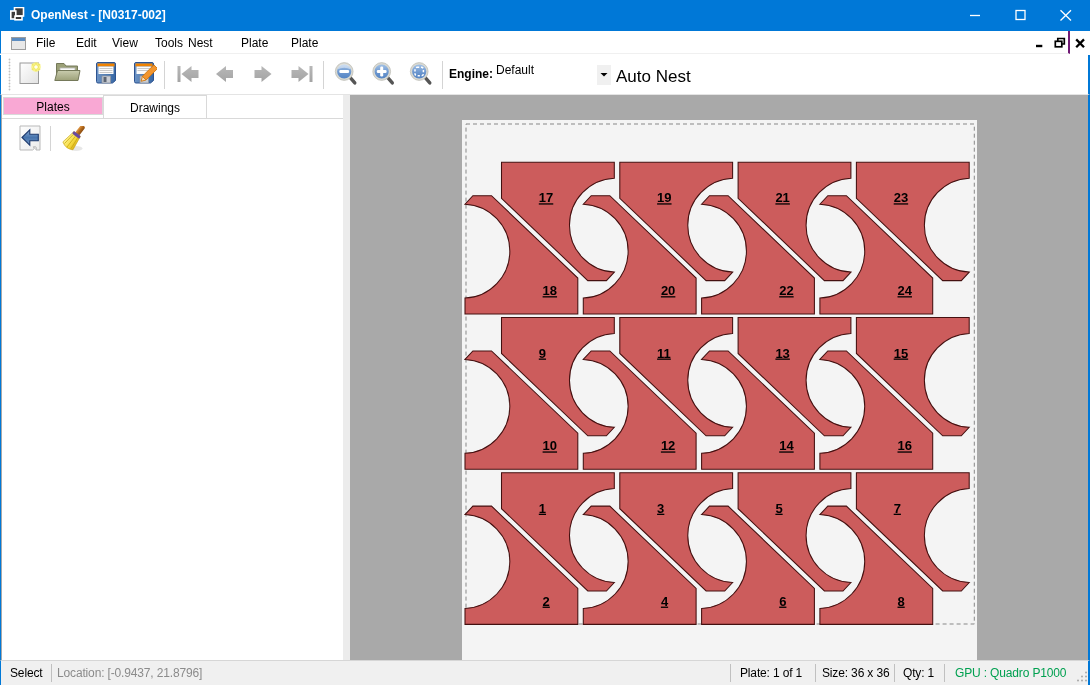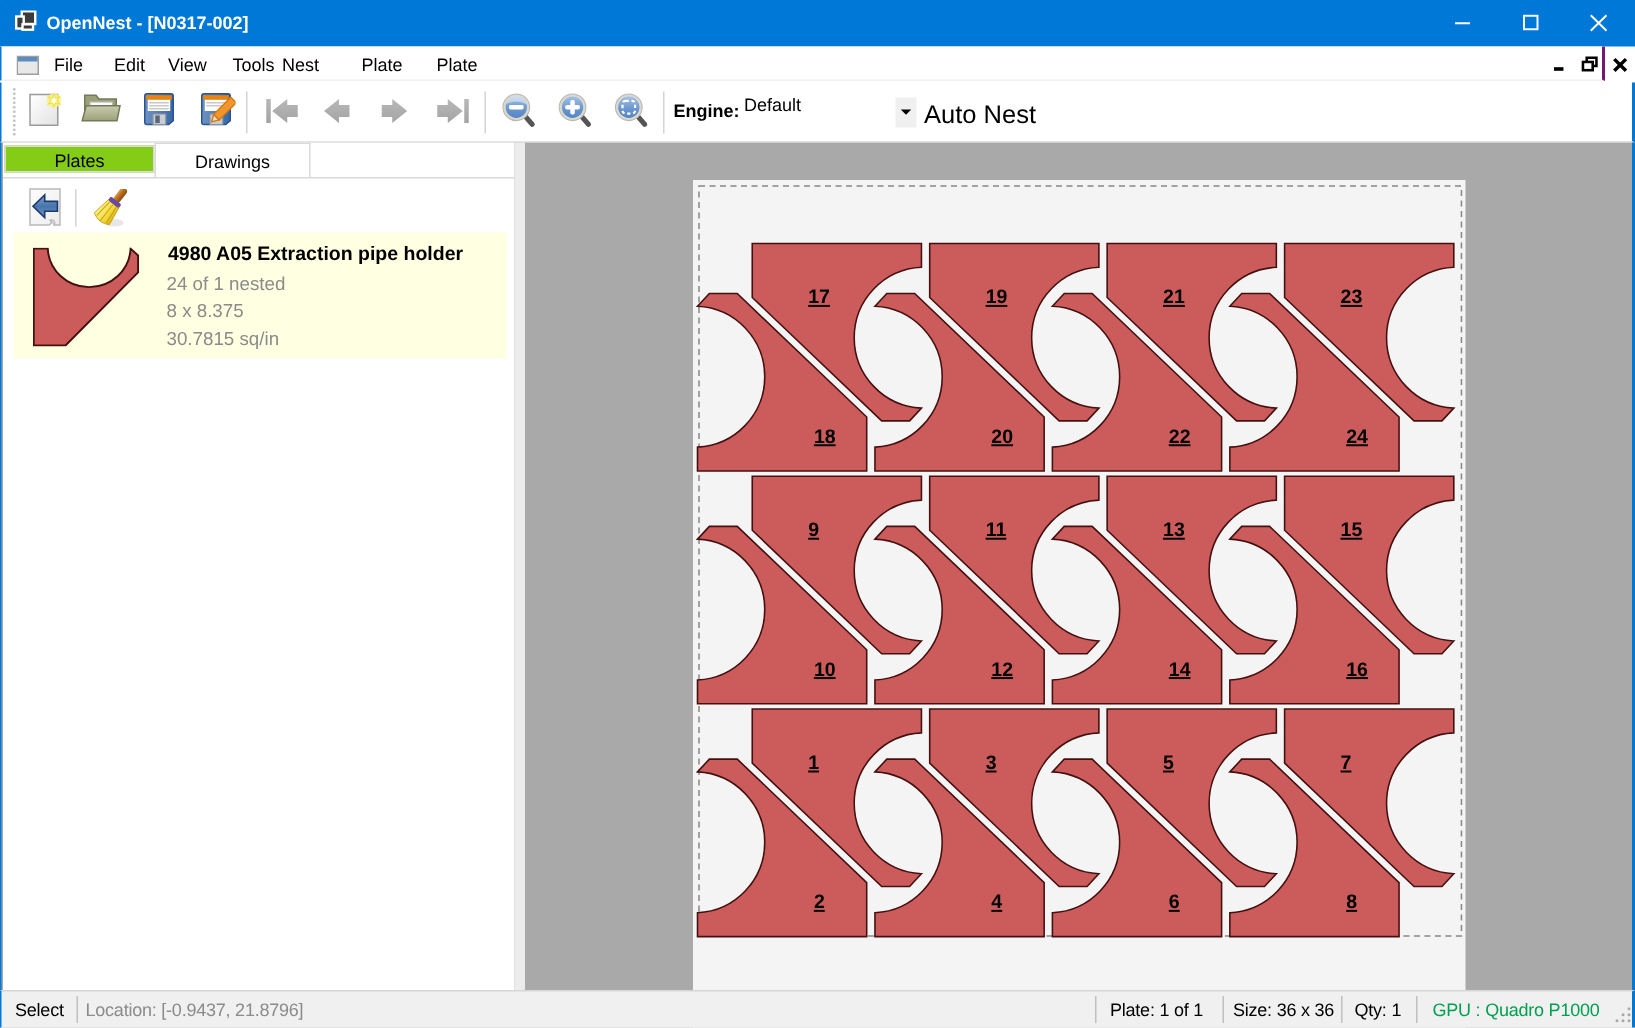--- a/index.html
+++ b/index.html
@@ -15,21 +15,21 @@
 #menubar .mi { position:absolute; top:5px; font-size:12px; color:#000; }
 
 #toolbar { left:0; top:55px; width:1090px; height:40px; background:#fff; border-bottom:1px solid #e4e4e4; border-left:1px solid #0078d7; border-right:2px solid #0078d7; }
 .tsep { position:absolute; top:6px; width:1px; height:28px; background:#d4d4d4; }
 
 #main { left:0; top:95px; width:1090px; height:565px; background:#a9a9a9; border-left:1px solid #0078d7; border-right:2px solid #0078d7; }
 #leftpanel { position:absolute; left:1px; top:0; width:341px; height:565px; background:#fff; }
 #splitter { position:absolute; left:342px; top:0; width:7px; height:565px; background:#ececec; }
 
 .tab { position:absolute; font-size:12px; color:#000; text-align:center; }
-#tab-plates { left:1px; top:2px; width:100px; height:18px; line-height:18px; background:#84cc16; border:1px solid #d9d9d9; }
+#tab-plates { left:1px; top:2px; width:100px; height:18px; line-height:18px; background:#f9a8d4; border:1px solid #d9d9d9; }
 #tab-drawings { left:101px; top:0px; width:104px; height:24px; line-height:24px; background:#fff; border:1px solid #d9d9d9; border-bottom:none; }
 #paneline { position:absolute; left:0px; top:23px; width:341px; height:1px; background:#d9d9d9; }
 
 #ptsep { position:absolute; left:48px; top:31px; width:1px; height:25px; background:#d4d4d4; }
 
 #listitem { position:absolute; left:7px; top:60px; width:329px; height:84px; background:#ffffe1; }
 #listitem .t1 { position:absolute; left:103px; top:6px; font-size:13px; font-weight:bold; color:#000; }
 #listitem .t2 { position:absolute; left:102px; font-size:12.5px; color:#8b8b8b; }
 
 #plate { position:absolute; left:461px; top:25px; width:515px; height:662px; background:#f4f4f4; }
@@ -253,31 +253,20 @@
         <rect x="9.7" y="-4" width="5" height="11" rx="2.2" fill="url(#hg)"></rect>
         <path d="M8.2 6.5 L16.2 6.5 L18.6 21.5 Q12.2 25.5 5.8 21.5 Z" fill="url(#brg)" stroke="#c8a416" stroke-width="0.6"></path>
         <rect x="7.8" y="6" width="8.8" height="3.2" rx="1.2" fill="#6a4a9e"></rect>
         <g stroke="#caa60f" stroke-width="0.7">
           <line x1="9.4" y1="9.5" x2="8.1" y2="21.8"></line>
           <line x1="12.2" y1="9.5" x2="12.2" y2="23.3"></line>
           <line x1="15" y1="9.5" x2="16.3" y2="21.8"></line>
         </g>
       </g>
     </svg>
-    <div id="listitem">
-      <div class="t1">4980 A05 Extraction pipe holder</div>
-      <div class="t2" style="top:27px">24 of 1 nested</div>
-      <div class="t2" style="top:45px">8 x 8.375</div>
-      <div class="t2" style="top:64px">30.7815 sq/in</div>
-      <svg style="position:absolute;left:13px;top:10px" width="71" height="66" viewBox="0 0 71 66">
-        <g transform="translate(0.5,65.3) scale(0.588,0.572) rotate(-90)">
-          <path d="M0 0 L112.8 0 L112.8 15.9 A47 47 0 0 0 112.8 109.8 L104.9 118.3 L85.2 118.3 L0 36 Z" fill="#cc5c5c" stroke="#441010" stroke-width="2.2"></path>
-        </g>
-      </svg>
-    </div>
   </div>
   <div id="splitter"></div>
   <div id="plate">
     <svg width="515" height="515" viewBox="0 0 515 515">
       <defs>
         <path id="part" d="M0 0 L112.8 0 L112.8 15.9 A47 47 0 0 0 112.8 109.8 L104.9 118.3 L86.3 118.3 L0 36 Z"></path>
       </defs>
       <rect x="4" y="4" width="508.3" height="500" fill="none" stroke="#878787" stroke-width="1" stroke-dasharray="4 3"></rect>
       <g id="parts" fill="#cc5c5c" stroke="#441010" stroke-width="1.05">
           <use href="#part" transform="translate(39.5,42.3)"></use>

